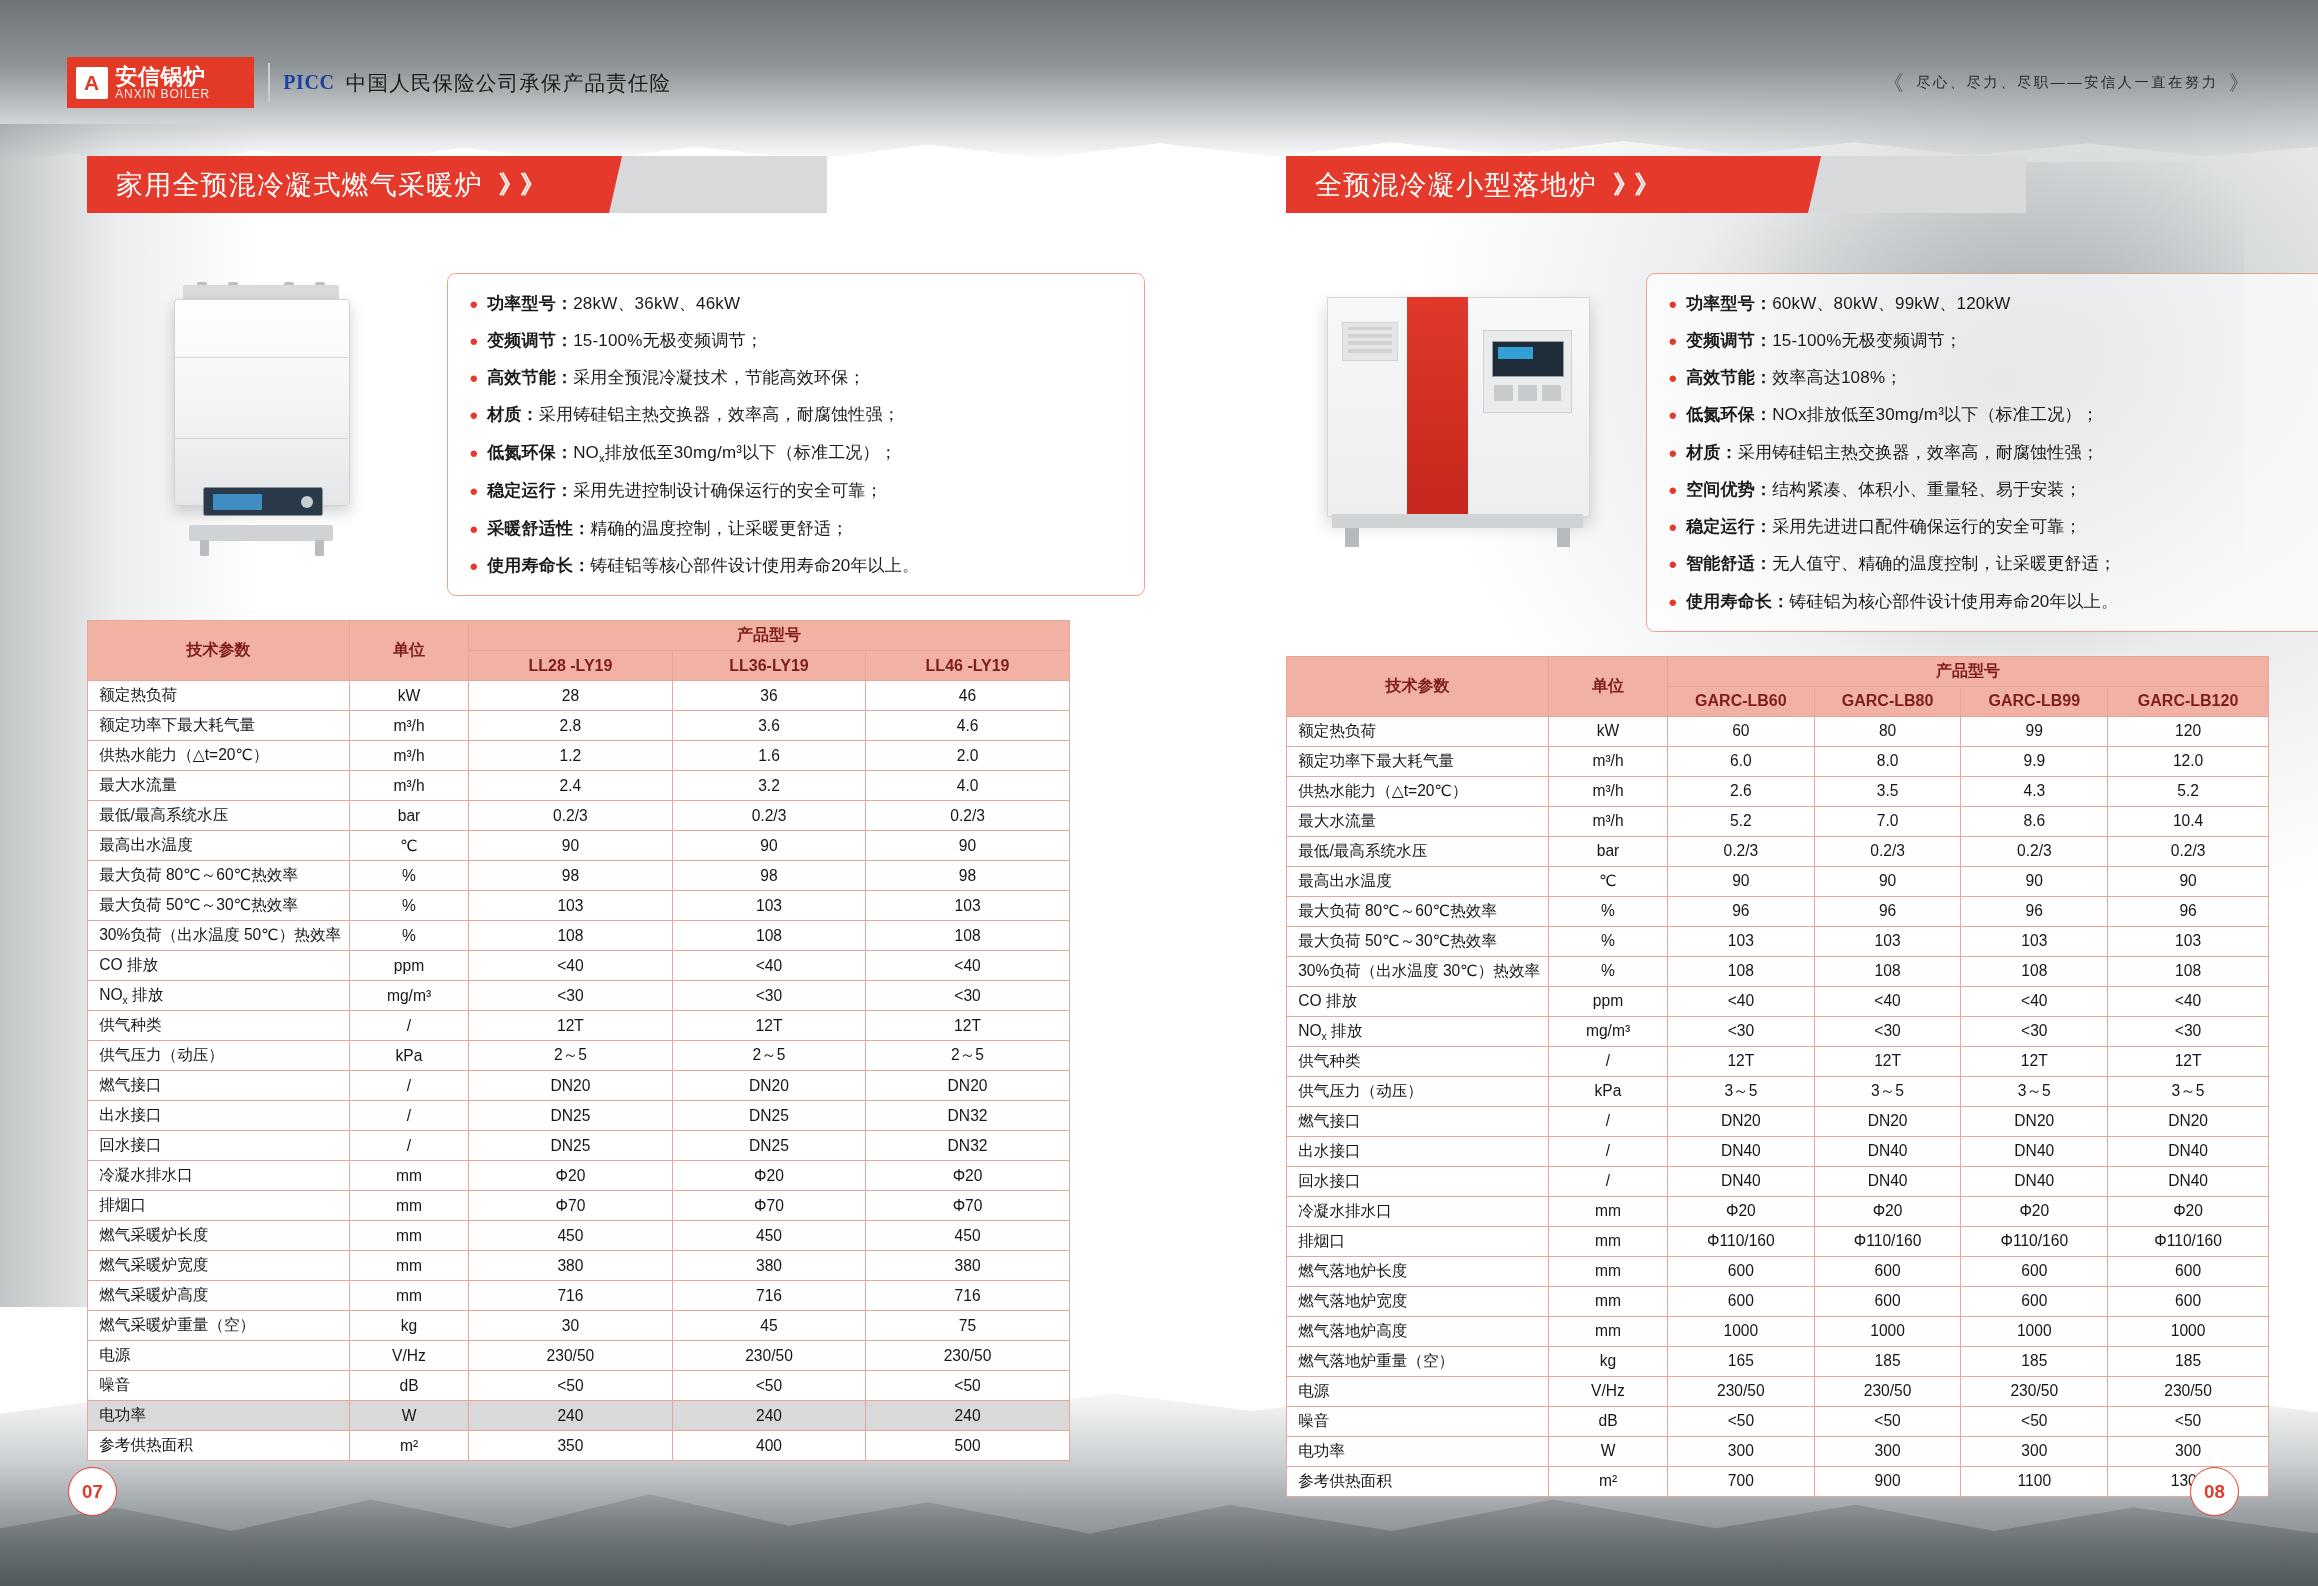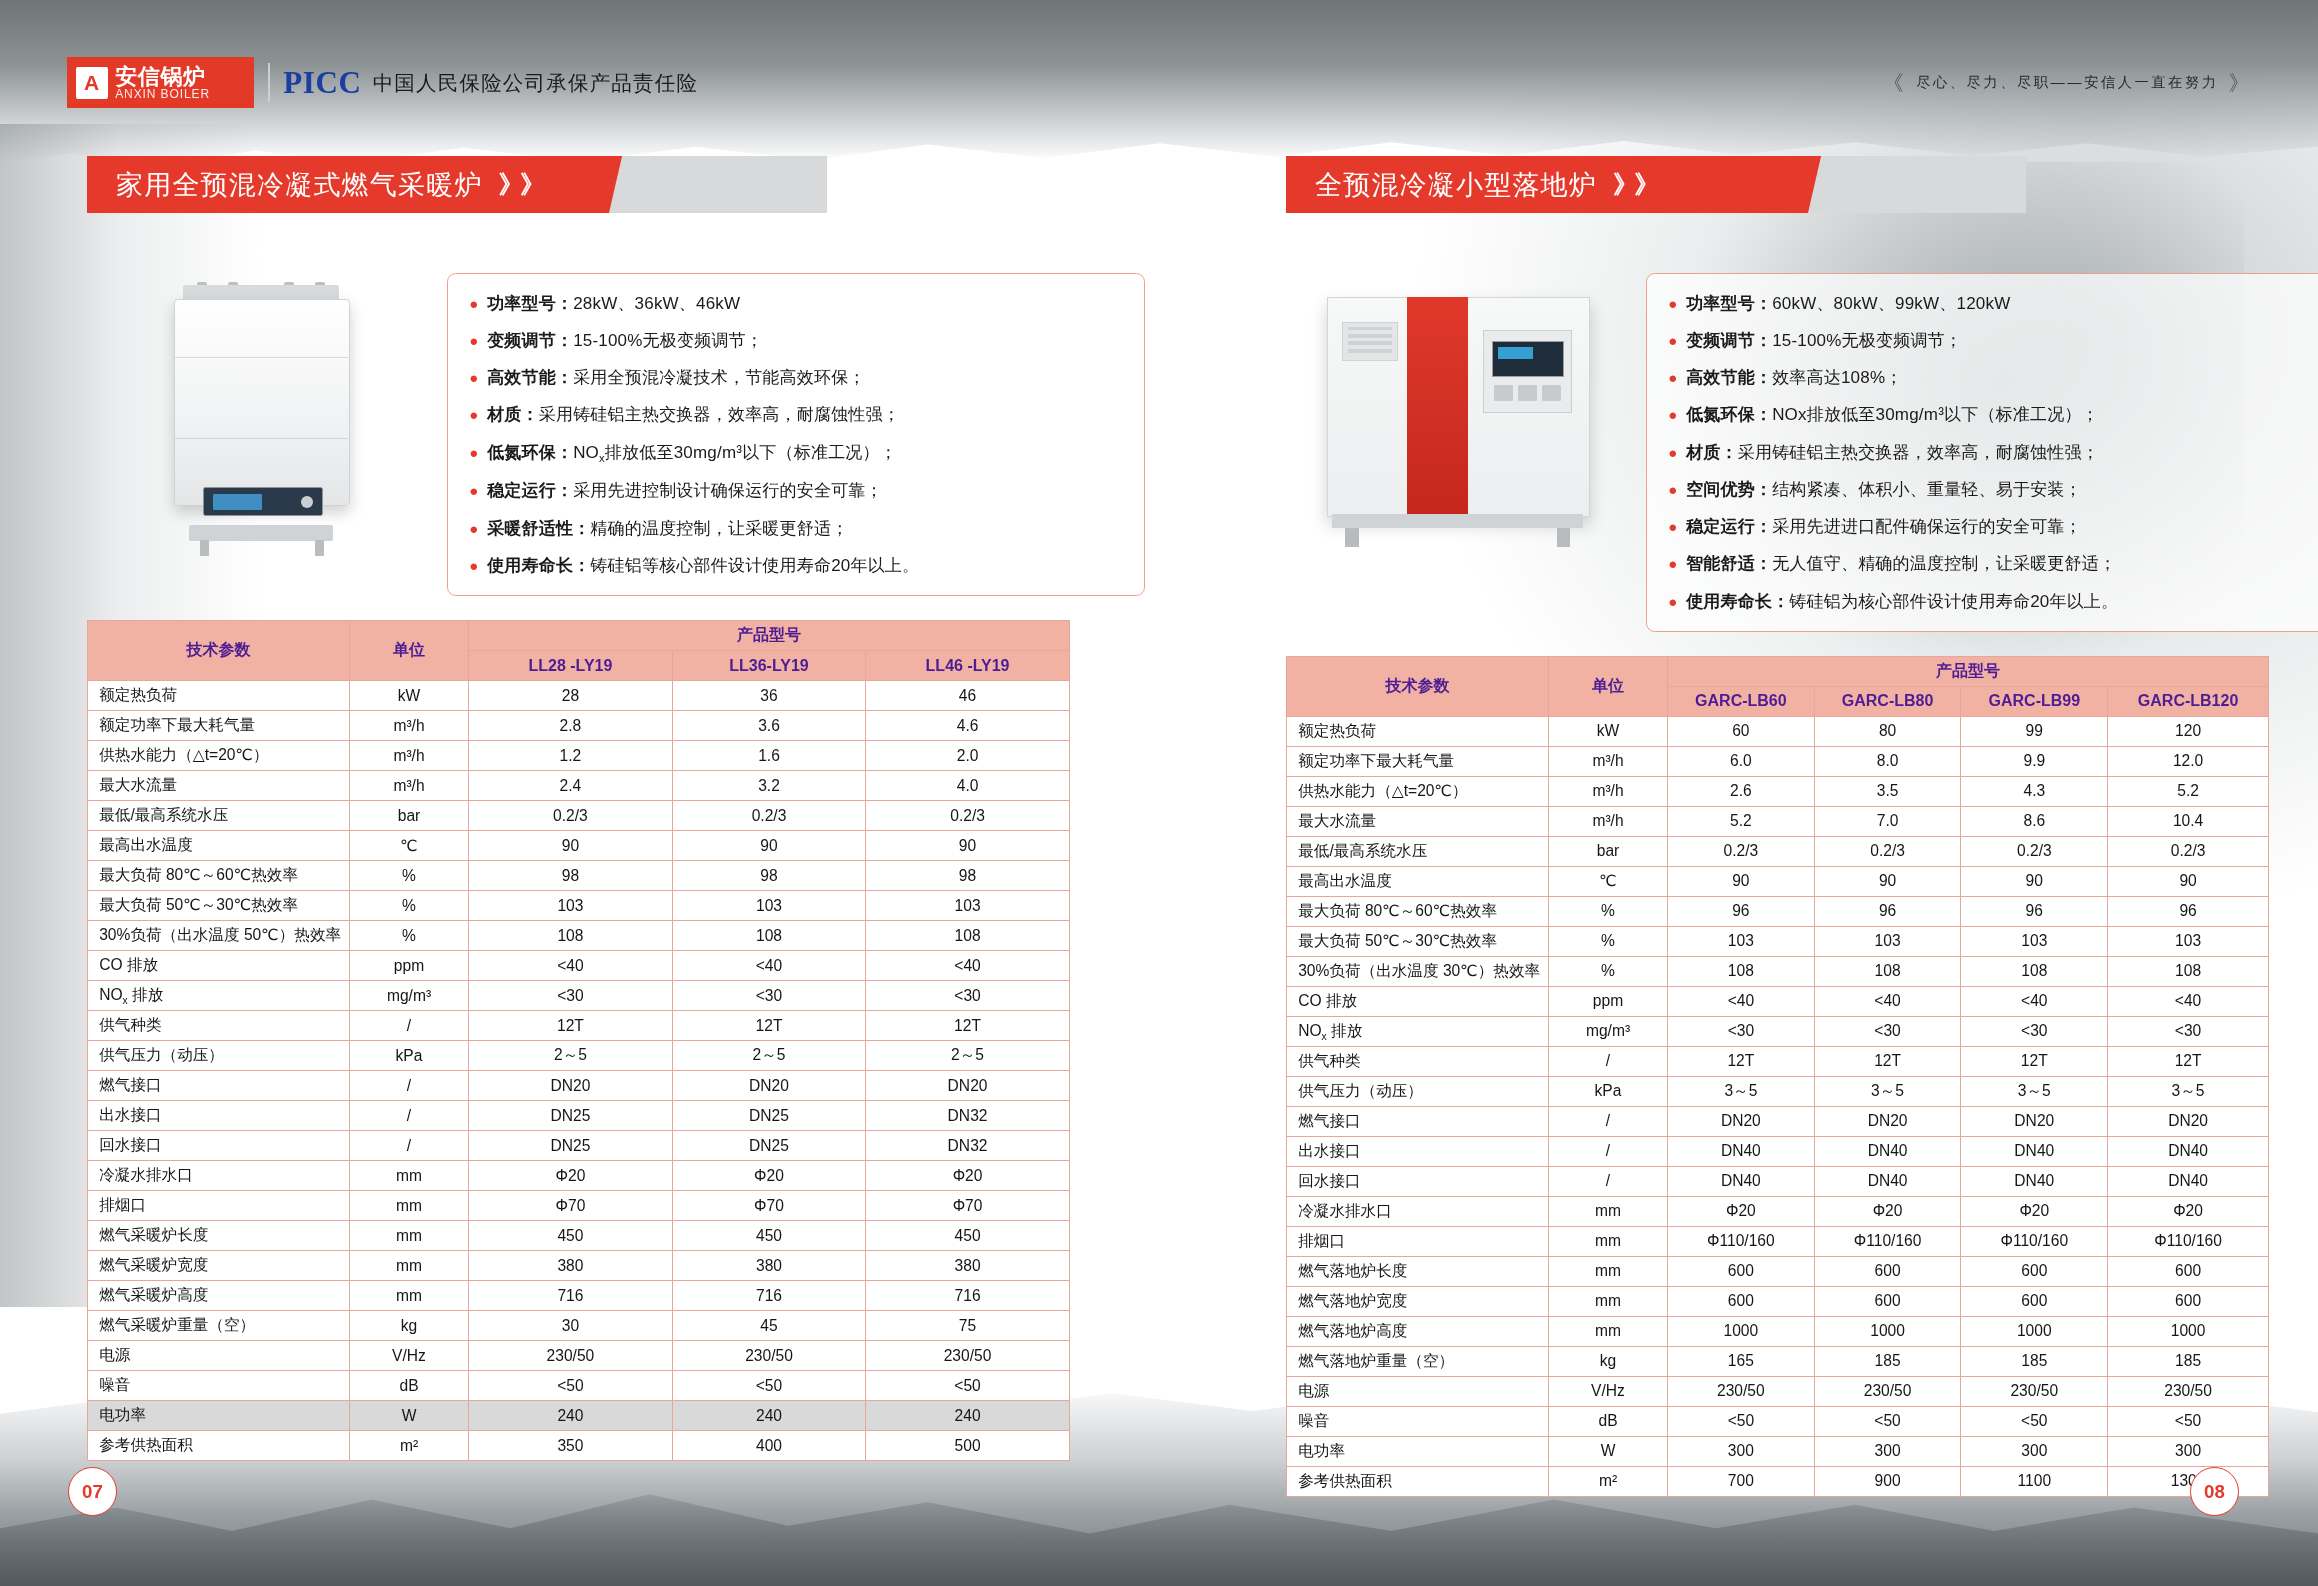--- a/index.html
+++ b/index.html
@@ -61,21 +61,21 @@
   }
   .logo-a{
     width:32px;height:32px;background:#ffffff;color:#e23a26;
     font-weight:bold;font-size:21px;display:flex;align-items:center;justify-content:center;
     border-radius:1.9px;
   }
   .logo-text{color:#fff;line-height:1.05;}
   .logo-cn{font-size:22px;font-weight:bold;letter-spacing:0.6px;}
   .logo-en{font-size:12px;letter-spacing:0.9px;opacity:.9;}
   .hdr-divider{width:1.9px;height:39px;background:#cfcfcf;margin:0 13.7px;}
-  .picc{font-size:31px;font-weight:bold;color:#1b3fa0;letter-spacing:0.6px;font-family:"Liberation Serif",serif;}
+  .picc{font-size:20px;font-weight:bold;color:#1b3fa0;letter-spacing:0.6px;font-family:"Liberation Serif",serif;}
   .picc-desc{font-size:20.5px;color:#1a1a1a;margin-left:11.2px;letter-spacing:1.2px;}
   .hdr-right{
     margin-left:auto;display:flex;align-items:center;gap:10px;
     font-size:14.3px;color:#2a2a2a;letter-spacing:2.5px;
   }
   .hdr-bracket{font-size:21px;color:#555;}
 
   
   .col{position:absolute;top:156px;width:1058px;}
   .col-left{left:87px;}
@@ -153,21 +153,21 @@
   
   table.spec{
     border-collapse:collapse;width:983px;margin-top:24px;
     background:#ffffff;font-size:15.6px;
   }
   table.spec th,table.spec td{
     border:0.6px solid #e6a79a;padding:0;height:29px;text-align:center;color:#161616;
     font-weight:normal;
   }
   table.spec thead th{
-    background:#f2b2a3;color:#4c1d95;font-weight:bold;font-size:16px;
+    background:#f2b2a3;color:#7f1d1d;font-weight:bold;font-size:16px;
   }
   table.spec td.lbl{
     text-align:left;padding-left:11.2px;
   }
   table.spec tbody tr:nth-child(even){background:#ffffff;}
   table.spec tbody tr.hl{background:#d9d9d9;}
   .col-name{width:261px;}
   .col-unit{width:118px;}
 
   

